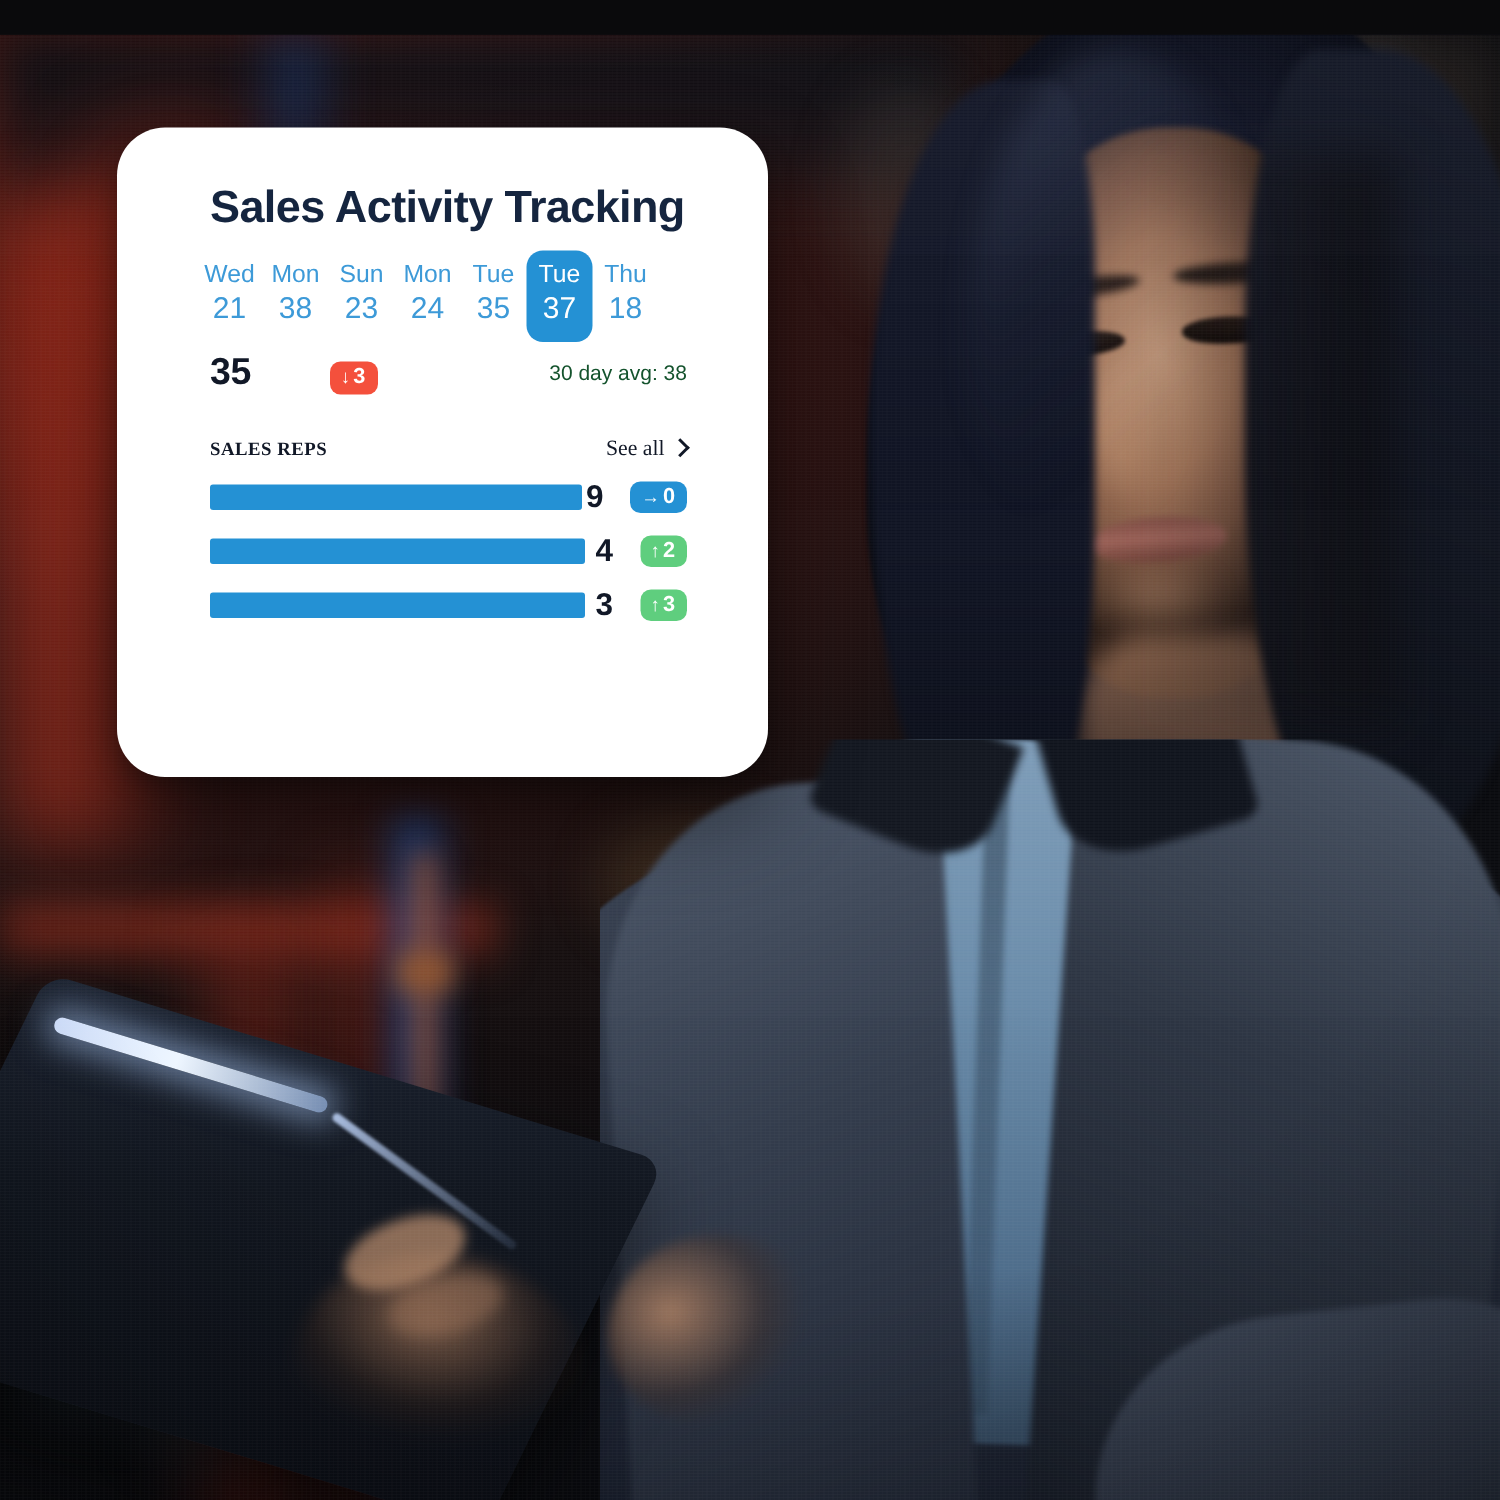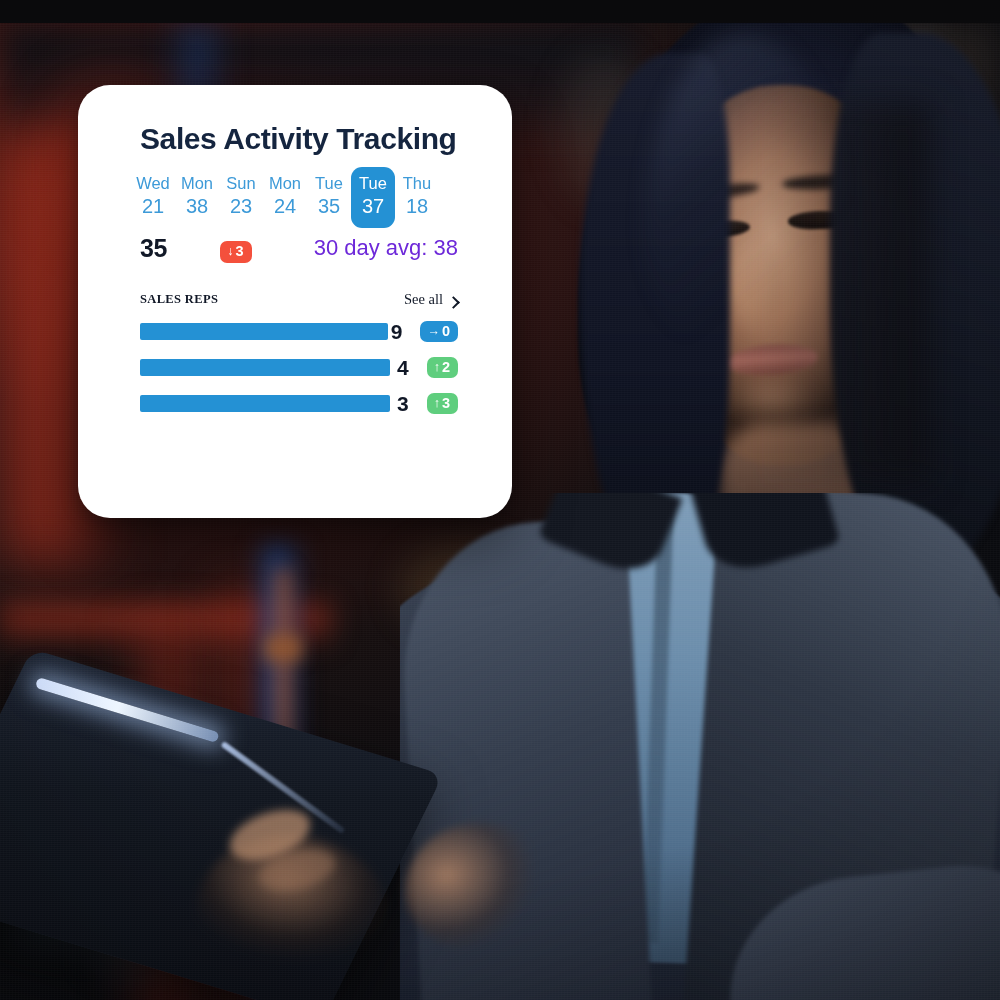--- a/index.html
+++ b/index.html
@@ -422,43 +422,43 @@
     margin-left: 9px;
   }
   .badge .arw { font-size: 12.5px; font-weight: 700; line-height: 1; }
   .badge.down { background: #f4503c; }
   .badge.up   { background: #5fce7e; }
   .badge.flat { background: #2491d4; }
 
   .avg {
     margin-left: auto;
     margin-right: 12px;
-    font-size: 22px;
-    color: #6d28d9;
+    font-size: 14px;
+    color: #14532d;
     font-weight: 400;
     align-self: center;
   }
 
   .reps-head {
     display: flex;
     align-items: center;
     margin-top: 28px;
     font-family: Liberation Serif, serif;
   }
   .reps-head .lbl {
     font-size: 12.5px;
     font-weight: 800;
     letter-spacing: 0.35px;
     color: #111827;
   }
   .see-all {
     margin-left: auto;
     margin-right: 12px;
     display: inline-flex;
-    align-items: flex-end;
+    align-items: center;
     gap: 6px;
     font-size: 14.5px;
     color: #111827;
     cursor: pointer;
   }
   .chev {
     display: inline-block;
     width: 7px; height: 7px;
     border-top: 2px solid #111827;
     border-right: 2px solid #111827;

